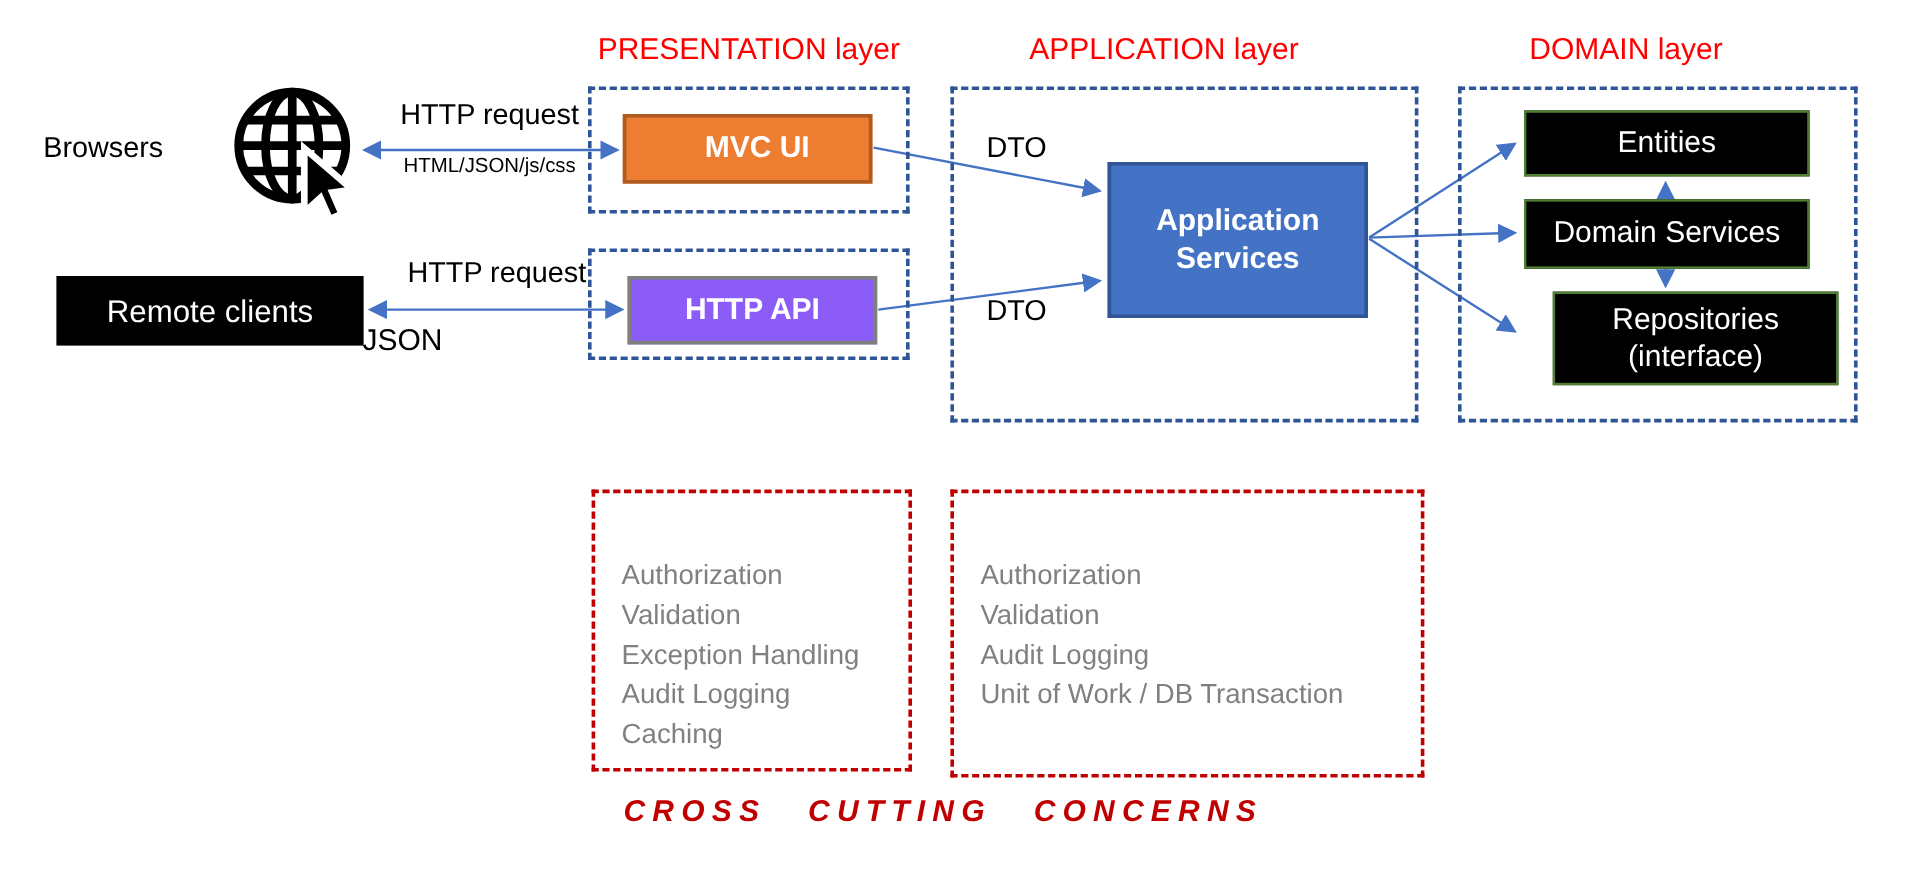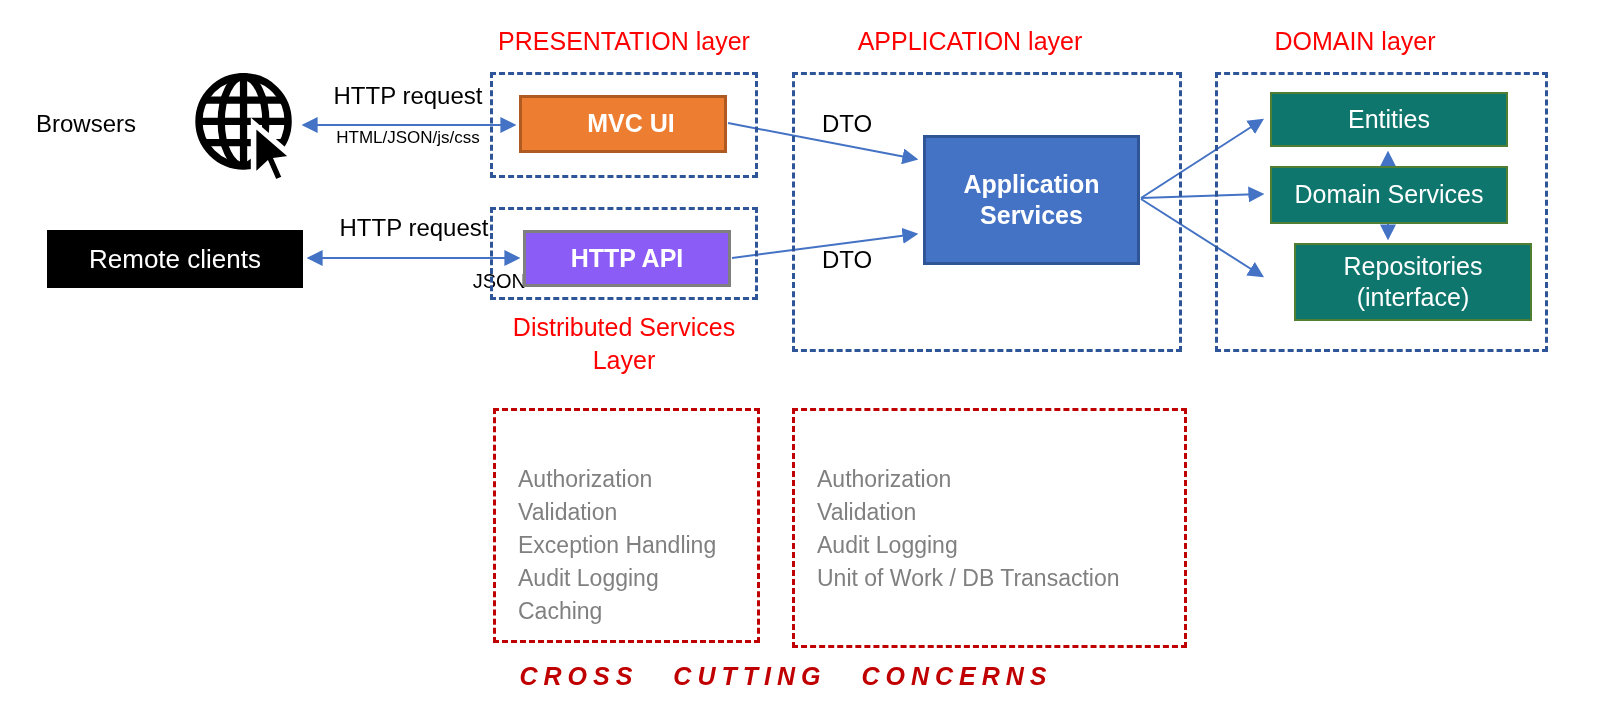--- a/index.html
+++ b/index.html
@@ -21,21 +21,21 @@
   }
   .globe-icon { left: 192px; top: 70px; width: 112px; height: 116px; }
   .arrow-label-top-1 { left: 296px; top: 82px;  width: 224px; text-align: center; font-size: 24px; color: #000; }
   .arrow-label-bot-1 { left: 296px; top: 128px; width: 224px; text-align: center; font-size: 17px; color: #000; }
   .remote-clients-box {
     left: 47px; top: 230px; width: 256px; height: 58px;
     background: #000000; color: #ffffff; font-size: 26px;
     display: flex; align-items: center; justify-content: center;
   }
   .arrow-label-top-2 { left: 302px; top: 214px; width: 224px; text-align: center; font-size: 24px; color: #000; }
-  .arrow-label-bot-2 { left: 302px; top: 270px; width: 224px; text-align: right; font-size: 20px; color: #000; }
+  .arrow-label-bot-2 { left: 302px; top: 270px; width: 224px; text-align: left; font-size: 25px; color: #000; }
 
   
   .layer-title { color: #FF0000; font-size: 25px; text-align: center; }
   .presentation-title { left: 490px; top: 27px; width: 268px; }
   .application-title  { left: 840px; top: 27px; width: 260px; }
   .domain-title       { left: 1235px; top: 27px; width: 240px; }
 
   
   .blue-dashed { border: 3px dashed #2E5597; box-sizing: border-box; }
   .pres-box-1   { left: 490px; top: 72px;  width: 268px; height: 106px; }
@@ -56,21 +56,21 @@
   .http-api-box {
     left: 523px; top: 230px; width: 208px; height: 57px;
     background: #8b5cf6; border: 3px solid #7F7F7F;
     font-size: 25px; font-weight: bold;
   }
   .app-services-box {
     left: 923px; top: 135px; width: 217px; height: 130px;
     background: #4472C4; border: 3px solid #2F5597;
     font-size: 25px; font-weight: bold; padding: 12px 30px;
   }
-  .green-node { background: #0f766e; border: 2px solid #507E32; font-size: 25px; }
+  .green-node { background: #000000; border: 2px solid #507E32; font-size: 25px; }
   .entities-box        { left: 1270px; top: 92px;  width: 238px; height: 55px; }
   .domain-services-box { left: 1270px; top: 166px; width: 238px; height: 58px; }
   .repositories-box    { left: 1270px; top: 243px; width: 238px; height: 78px; padding: 0 40px; margin-left: 24px; }
 
   .distributed-label {
     left: 490px; top: 311px; width: 268px;
     color: #FF0000; font-size: 25px; text-align: center; line-height: 1.3;
   }
 
   .dto-label { font-size: 24px; color: #000; width: 70px; }
@@ -138,21 +138,20 @@
 
   <div class="abs layer-title presentation-title">PRESENTATION layer</div>
   <div class="abs blue-dashed pres-box-1"></div>
   <div class="abs node mvc-ui-box">
     <span>MVC UI</span>
   </div>
   <div class="abs blue-dashed pres-box-2"></div>
   <div class="abs node http-api-box">
     <span>HTTP API</span>
   </div>
-  <div class="abs distributed-label">Distributed Services Layer</div>
 
   <div class="abs layer-title application-title">APPLICATION layer</div>
   <div class="abs blue-dashed app-dashed"></div>
   <div class="abs dto-label dto-1">DTO</div>
   <div class="abs dto-label dto-2">DTO</div>
   <div class="abs node app-services-box">
     <span>Application Services</span>
   </div>
 
   <div class="abs layer-title domain-title">DOMAIN layer</div>

